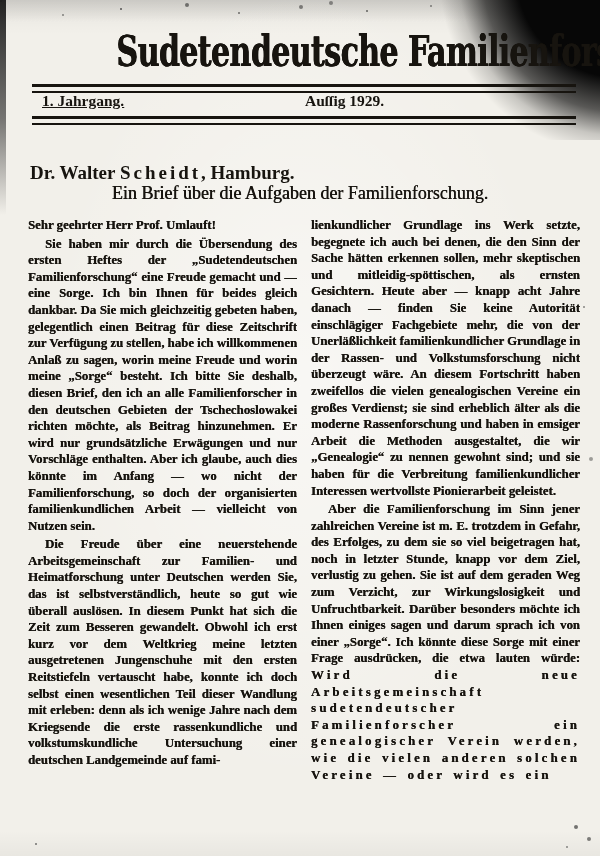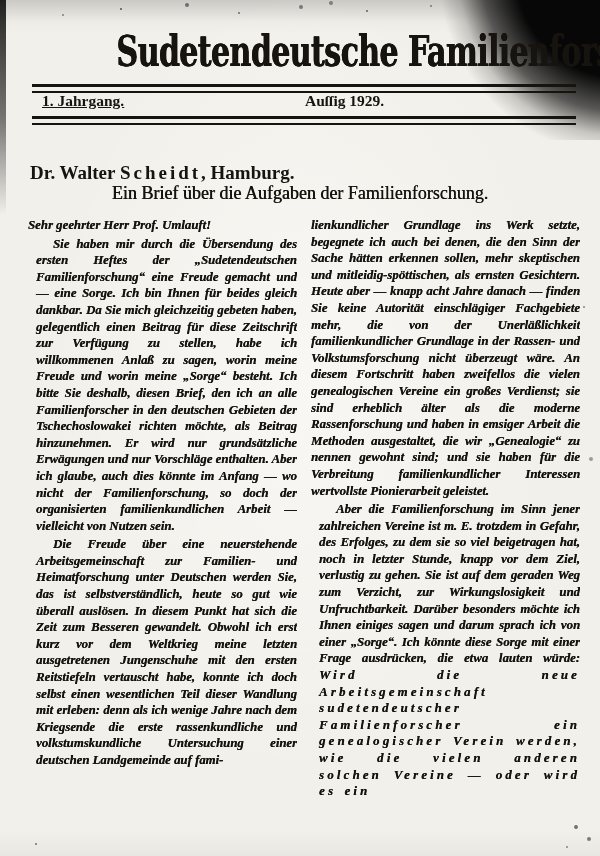--- a/index.html
+++ b/index.html
@@ -78,28 +78,28 @@
   .article-title{
     position:absolute;top:183px;left:20px;right:20px;
     text-align:center;font-size:18px;font-weight:normal;
     text-shadow:0.4px 0 0 currentColor;
   }
   
   .columns{
     position:absolute;top:217px;left:28px;right:20px;bottom:4px;
     display:flex;gap:14px;overflow:hidden;
   }
-  .col{flex:1;overflow:hidden;font-style:italic;}
+  .col{flex:1;overflow:hidden;}
   .col p{
     margin:0;
     font-size:12.8px;line-height:16.6px;font-weight:bold;
     text-align:justify;
     text-shadow:0.25px 0 0 currentColor;
   }
-  .col p.indent{text-indent:17px;margin-left:8px;}
+  .col p.indent{text-indent:17px;}
   .col p + p{margin-top:2px;}
   .emphasis{letter-spacing:3.2px;word-spacing:2px;}
 </style>
 </head>
 <body>
 
 <div class="page">
 
   <div class="top-haze"></div>
   <div class="corner-blob"></div>

